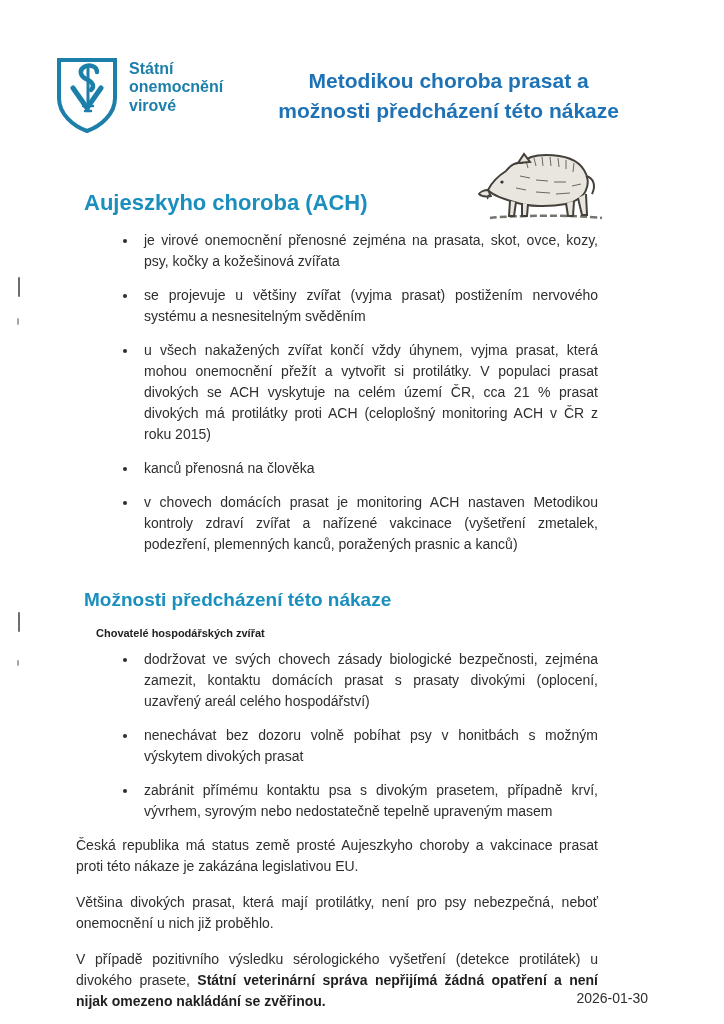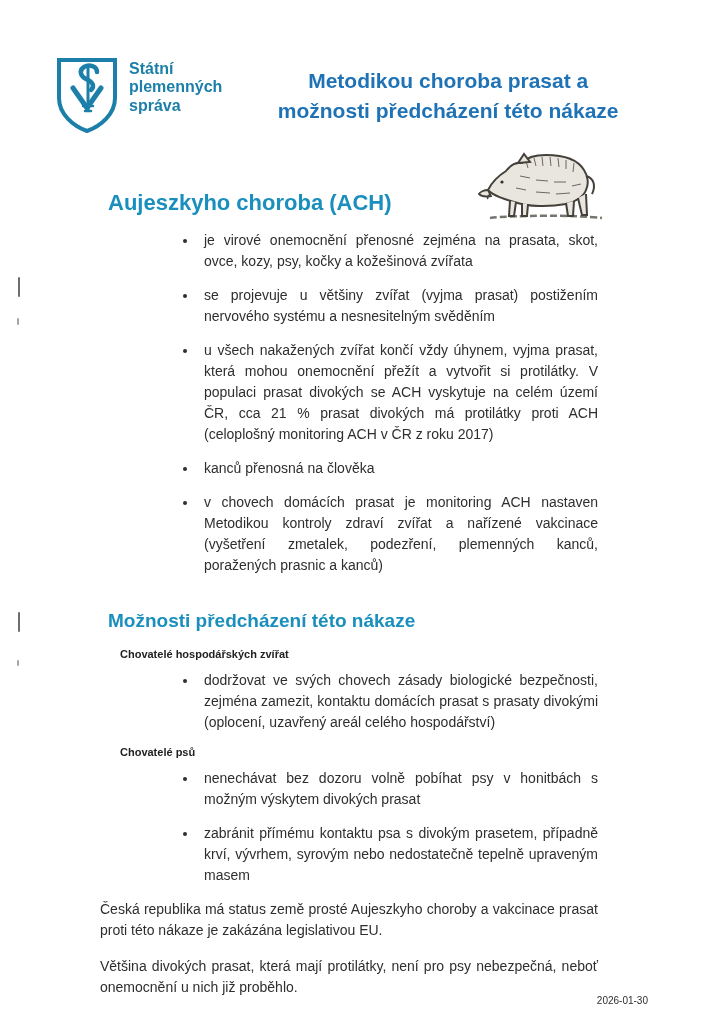--- a/index.html
+++ b/index.html
@@ -16,37 +16,37 @@
   .logo-text{color:#1c7fa9;font-weight:bold;font-size:16px;line-height:1.15;padding-top:4px;}
   .title-block{
     flex:1;text-align:center;color:#1e72b5;font-weight:bold;
     font-size:21px;line-height:1.45;padding-top:10px;margin-left:40px;
   }
 
   
   .boar{position:absolute;top:146px;right:48px;width:140px;height:84px;}
 
   
-  .content{padding:0 66px 0 100px;}
+  .content{padding:0 66px 0 76px;}
   h1.sec{color:#1a8fbe;font-size:22px;font-weight:bold;margin:56px 0 14px 8px;}
   h2.sec{color:#1a8fbe;font-size:19px;font-weight:bold;margin:34px 0 12px 8px;}
   h3.sub{color:#222;font-size:11px;font-weight:bold;margin:16px 0 10px 20px;}
   ul.bullets{margin:0 0 6px 0;padding-left:62px;list-style:disc;}
   ul.bullets li{
     font-size:14px;line-height:1.5;text-align:justify;
-    margin-bottom:13px;padding-left:6px;margin-left:36px;
+    margin-bottom:13px;padding-left:6px;
   }
   p.body{font-size:14px;line-height:1.5;text-align:justify;margin:0 0 15px 0;}
   p.body strong{color:#1f1f1f;}
 
   
   .scan-mark{position:absolute;background:#6d6d6d;border-radius:1px;}
 
   .footer-date{
-    position:absolute;right:16px;bottom:18px;font-size:10px;color:#2e2e2e;
+    position:absolute;right:16px;bottom:18px;font-size:14px;color:#2e2e2e;
     font-family:"Liberation Sans", sans-serif;
   }
 </style>
 </head>
 <body>
 
 <div class="page">
 
   <div class="scan-mark" style="left:18px;top:277px;width:2px;height:20px;"></div>
   <div class="scan-mark" style="left:17px;top:318px;width:2px;height:7px;opacity:.6;"></div>
@@ -62,22 +62,22 @@
           <path d="M42 16 C42 10 34 8 29 11 C24 14 25 20 31 23 C38 26 40 30 36 34" stroke="#1c7fa9" stroke-width="4.5" fill="none" stroke-linecap="round"></path>
 
           <path d="M33 12 V54" stroke="#1c7fa9" stroke-width="3" stroke-linecap="round"></path>
           <path d="M28 50 H38 M30 55 H36" stroke="#1c7fa9" stroke-width="2.5" stroke-linecap="round"></path>
 
           <path d="M18 32 L32 52 L46 32" stroke="#1c7fa9" stroke-width="5" fill="none" stroke-linecap="round" stroke-linejoin="round"></path>
         </svg>
       </span>
       <div class="logo-text">
         <div>Státní</div>
-        <div>plemenných</div>
-        <div>správa</div>
+        <div>onemocnění</div>
+        <div>virové</div>
       </div>
     </div>
     <div class="title-block">
       <div>Metodikou choroba prasat a</div>
       <div>možnosti předcházení této nákaze</div>
     </div>
   </div>
 
   <div class="boar">
     <svg width="140" height="84" viewBox="0 0 140 84">
@@ -122,38 +122,38 @@
     </svg>
   </div>
 
   <div class="content">
 
     <h1 class="sec">Aujeszkyho choroba (ACH)</h1>
 
     <ul class="bullets">
       <li>je virové onemocnění přenosné zejména na prasata, skot, ovce, kozy, psy, kočky a kožešinová zvířata</li>
       <li>se projevuje u většiny zvířat (vyjma prasat) postižením nervového systému a nesnesitelným svěděním</li>
-      <li>u všech nakažených zvířat končí vždy úhynem, vyjma prasat, která mohou onemocnění přežít a vytvořit si protilátky. V populaci prasat divokých se ACH vyskytuje na celém území ČR, cca 21 % prasat divokých má protilátky proti ACH (celoplošný monitoring ACH v ČR z roku 2017)</li>
+      <li>u všech nakažených zvířat končí vždy úhynem, vyjma prasat, která mohou onemocnění přežít a vytvořit si protilátky. V populaci prasat divokých se ACH vyskytuje na celém území ČR, cca 21 % prasat divokých má protilátky proti ACH (celoplošný monitoring ACH v ČR z roku 2015)</li>
       <li>kanců přenosná na člověka</li>
       <li>v chovech domácích prasat je monitoring ACH nastaven Metodikou kontroly zdraví zvířat a nařízené vakcinace (vyšetření zmetalek, podezření, plemenných kanců, poražených prasnic a kanců)</li>
     </ul>
 
     <h2 class="sec">Možnosti předcházení této nákaze</h2>
 
     <h3 class="sub">Chovatelé hospodářských zvířat</h3>
     <ul class="bullets">
       <li>dodržovat ve svých chovech zásady biologické bezpečnosti, zejména zamezit, kontaktu domácích prasat s prasaty divokými (oplocení, uzavřený areál celého hospodářství)</li>
     </ul>
 
-    <h3 class="sub" style="margin-top:2px;">Chovatelé psů</h3>
     <ul class="bullets">
       <li>nenechávat bez dozoru volně pobíhat psy v honitbách s možným výskytem divokých prasat</li>
       <li>zabránit přímému kontaktu psa s divokým prasetem, případně krví, vývrhem, syrovým nebo nedostatečně tepelně upraveným masem</li>
     </ul>
 
     <p class="body">Česká republika má status země prosté Aujeszkyho choroby a vakcinace prasat proti této nákaze je zakázána legislativou EU.</p>
     <p class="body">Většina divokých prasat, která mají protilátky, není pro psy nebezpečná, neboť onemocnění u nich již proběhlo.</p>
+    <p class="body"><span>V případě pozitivního výsledku sérologického vyšetření (detekce protilátek) u divokého prasete, </span><strong>Státní veterinární správa nepřijímá žádná opatření a není nijak omezeno nakládání se zvěřinou.</strong></p>
 
   </div>
 
   <div class="footer-date">2026-01-30</div>
 
 </div>
 
 </body></html>

